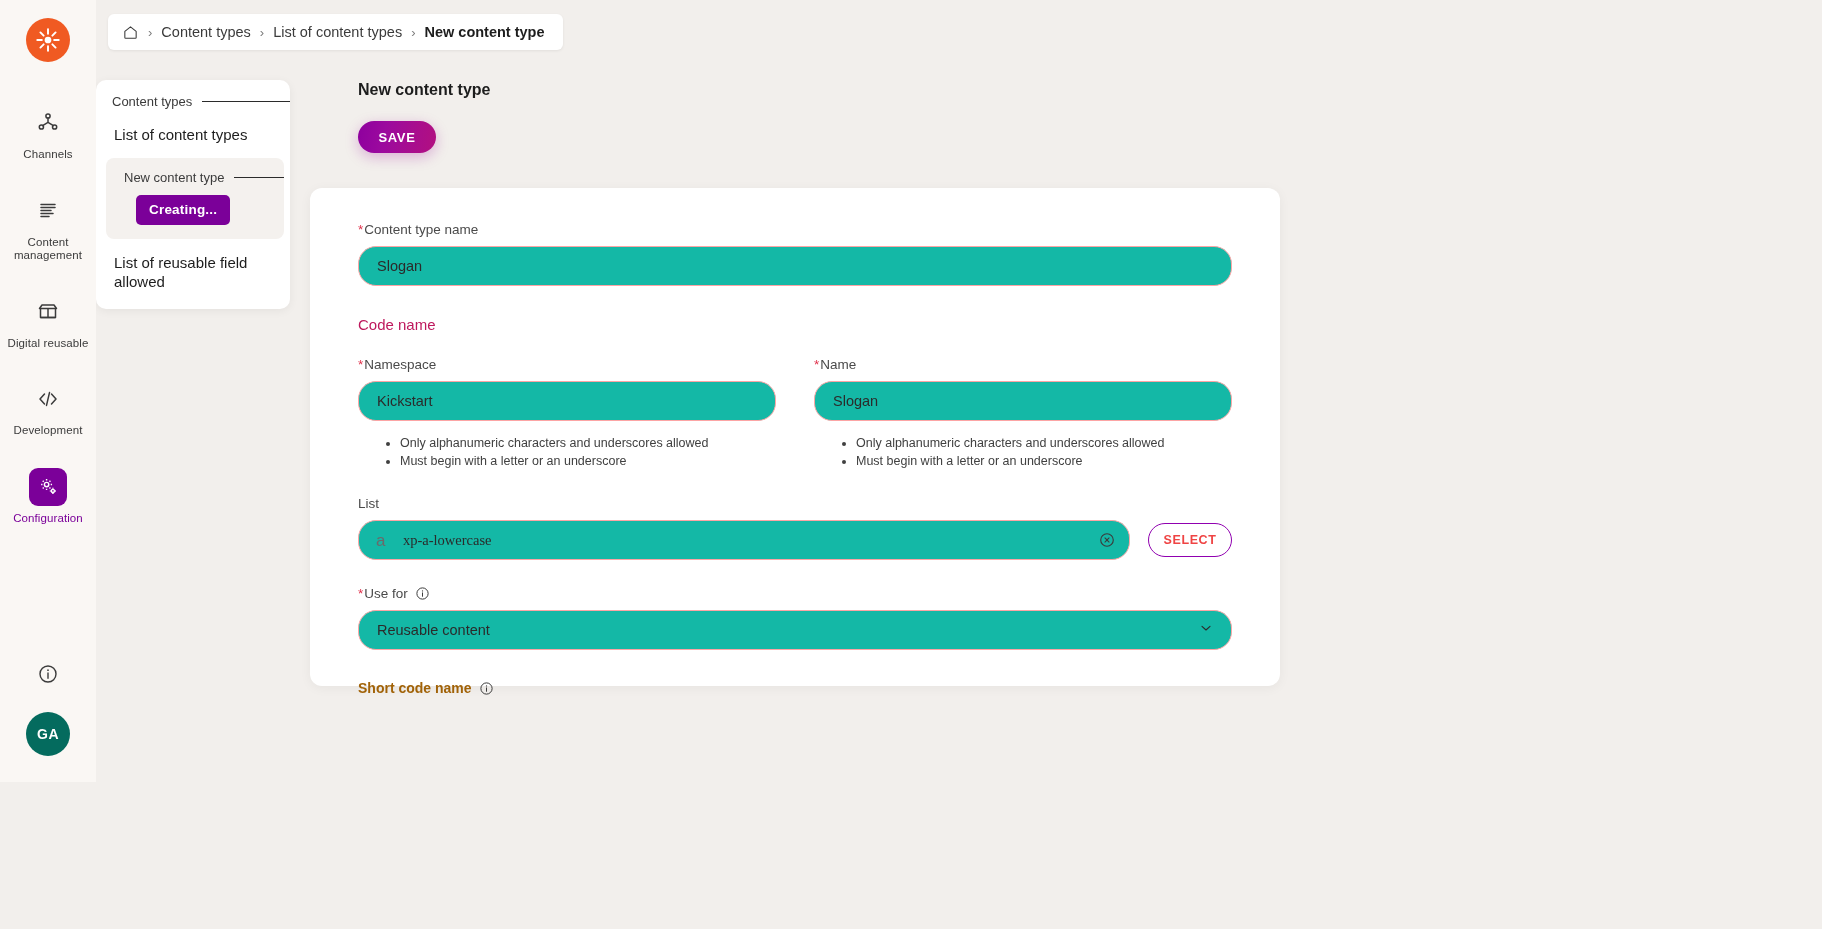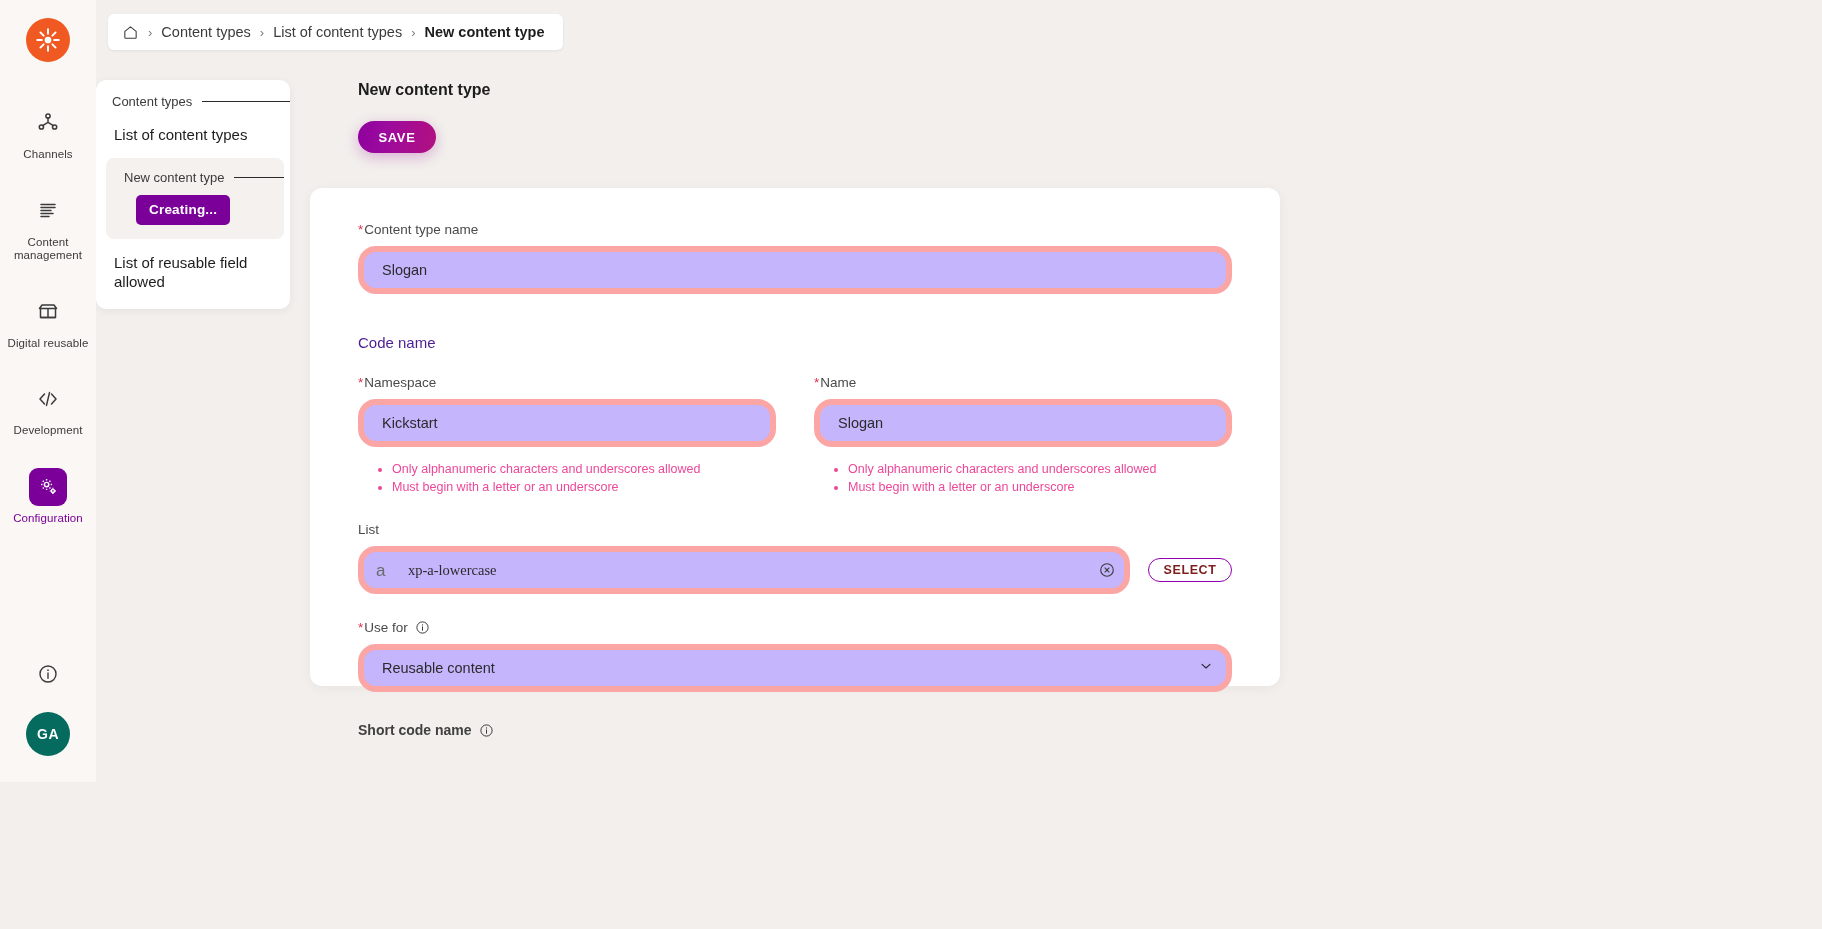--- a/index.html
+++ b/index.html
@@ -270,55 +270,55 @@
     font-size: 13.5px;
     color: #4a4a4a;
     margin-bottom: 9px;
     display: flex;
     align-items: center;
   }
   .req { color: #e0314b; margin-right: 1px; }
 
   .pill-input {
     width: 100%;
-    height: 48px;
-    border: 6px solid #fca5a5;
+    height: 40px;
+    border: 1px solid #fca5a5;
     border-radius: 18px;
-    background: #c4b5fd;
+    background: #14b8a6;
     padding: 0 18px;
     font-size: 14.5px;
     color: #2b2b2b;
     font-family: "Liberation Sans", sans-serif;
     outline: none;
   }
   .pill-input::placeholder { color: #9a9a9a; }
 
   .section-title {
     font-size: 15px;
-    color: #4c1d95;
-    margin-top: 40px;
+    color: #be185d;
+    margin-top: 30px;
     margin-bottom: 24px;
   }
 
   .two-col {
     display: flex;
     gap: 38px;
   }
   .col { flex: 1; min-width: 0; }
 
   .hints {
     margin: 13px 0 0 30px;
     padding: 0;
     list-style: disc;
   }
   .hints li {
     font-size: 12.5px;
     line-height: 18px;
-    color: #ec4899;
-    margin-left: 4px;
+    color: #404040;
+    margin-left: 12px;
   }
 
   .icon-row {
     display: flex;
     align-items: center;
     gap: 18px;
   }
   .icon-input-wrap {
     position: relative;
     flex: 1;
@@ -346,25 +346,25 @@
     padding: 0;
     cursor: pointer;
     color: #3b3b3b;
     display: flex;
     align-items: center;
     justify-content: center;
   }
   .select-btn {
     flex: 0 0 auto;
     width: 84px;
-    height: 24px;
+    height: 34px;
     border-radius: 18px;
     border: 1.5px solid #9000b0;
     background: #ffffff;
-    color: #7f1d1d;
+    color: #ef4444;
     font-size: 12.5px;
     font-weight: bold;
     letter-spacing: .6px;
     cursor: pointer;
     font-family: "Liberation Sans", sans-serif;
   }
 
   .info-i {
     width: 15px; height: 15px;
     margin-left: 7px;
@@ -379,21 +379,21 @@
     right: 18px;
     top: 50%;
     transform: translateY(-50%);
     pointer-events: none;
     color: #2b2b2b;
   }
 
   .shortcode-label {
     font-size: 14px;
     font-weight: bold;
-    color: #404040;
+    color: #a16207;
     display: flex;
     align-items: center;
     margin-top: 30px;
   }
   .shortcode-value {
     font-size: 14.5px;
     color: #4a4a4a;
     margin-top: 11px;
   }
   .mt26 { margin-top: 26px; }

